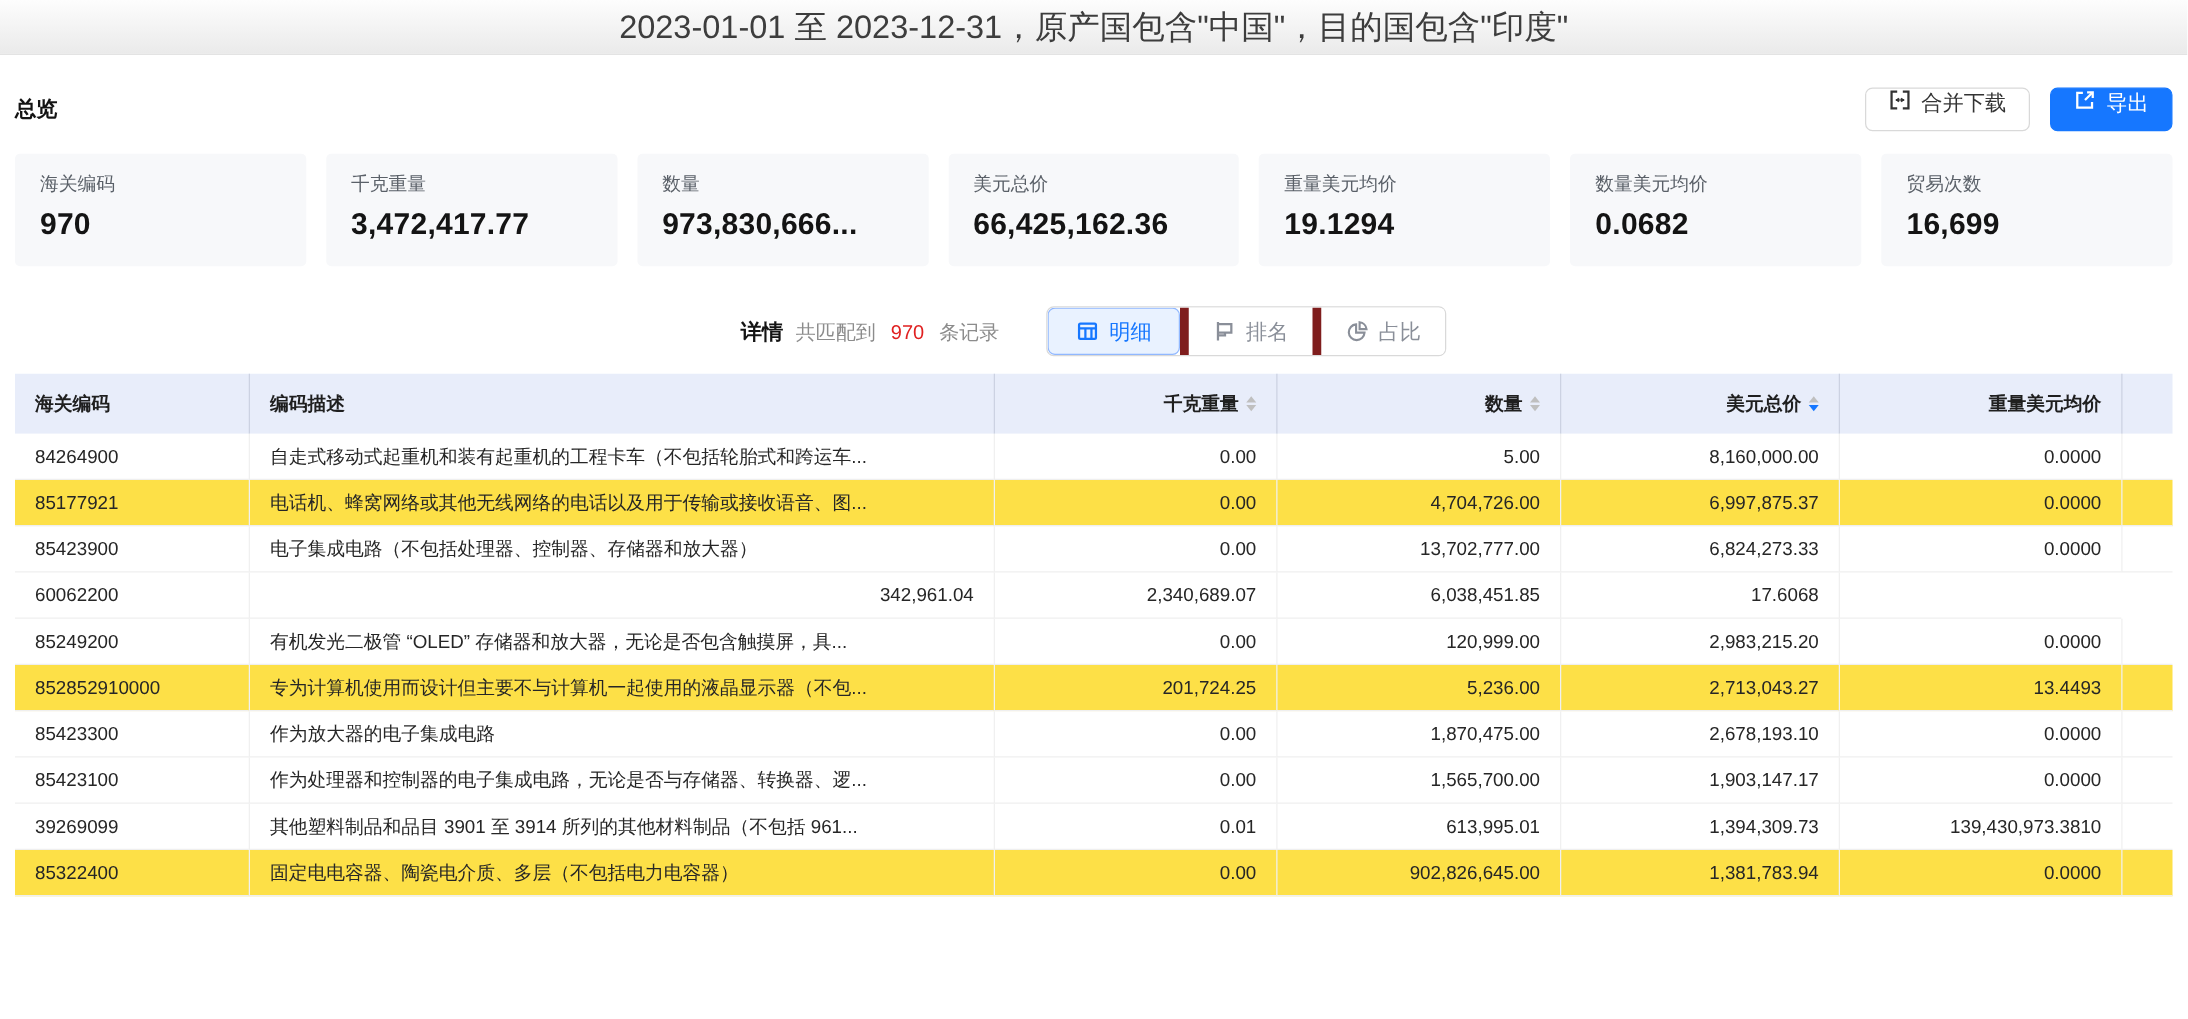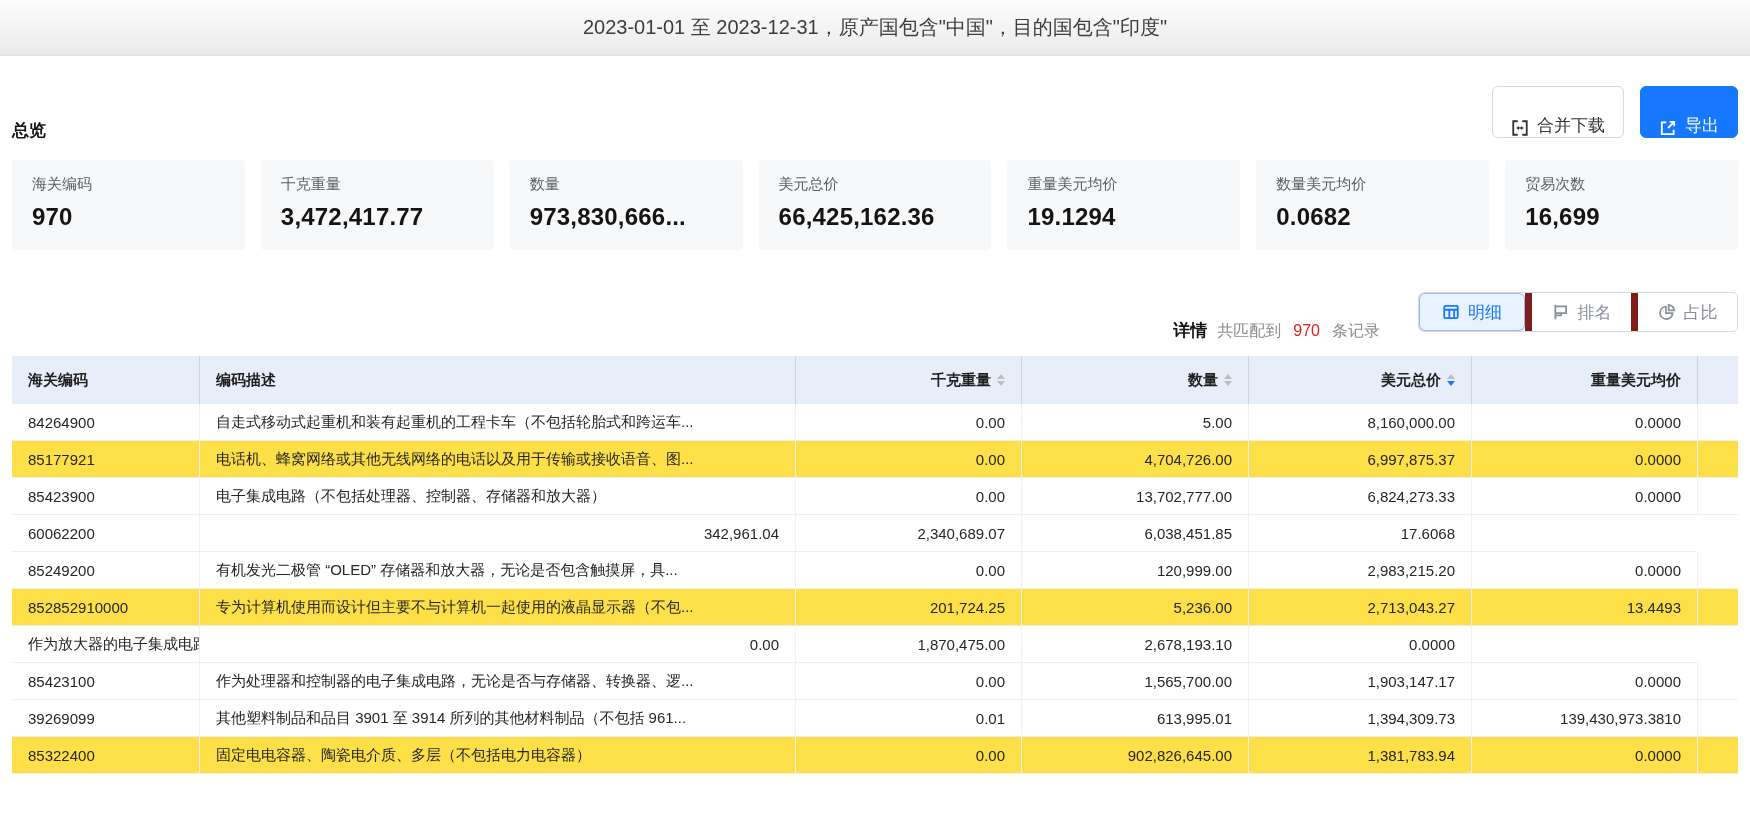--- a/index.html
+++ b/index.html
@@ -1,43 +1,43 @@
 <!DOCTYPE html>
 <html><head>
 <meta charset="utf-8">
 <style>
   * { margin:0; padding:0; box-sizing:border-box; }
   html,body { width:1750px; height:815px; overflow:hidden; background:#fff;
     font-family:"Liberation Sans","DejaVu Sans",sans-serif; }
 
   
-  .titlebar { height:56px; display:flex; align-items:center; justify-content:center;
+  .titlebar { height:44px; display:flex; align-items:center; justify-content:center;
     background:linear-gradient(#fdfdfd,#eaeaea); border-bottom:1px solid #e3e3e3;
-    font-size:20px; color:#3d3d3d; }
+    font-size:26px; color:#3d3d3d; }
 
   .content { padding:0 12px; }
 
   
   .overview-head { margin-top:26px; display:flex; align-items:center; justify-content:space-between; }
-  .section-title { font-size:17px; font-weight:bold; color:#141414;margin-top:37px; }
+  .section-title { font-size:17px; font-weight:bold; color:#141414; }
   .actions { display:flex; gap:16px; }
-  .btn { display:flex; align-items:flex-end; gap:8px; height:52px; padding:0 18px;
+  .btn { display:flex; align-items:flex-start; gap:8px; height:35px; padding:0 18px;
     border-radius:6px; font-size:17px; cursor:pointer; border:1px solid #d9d9d9; background:#fff; color:#333; }
   .btn.primary { background:#1677ff; border-color:#1677ff; color:#fff; }
   .btn svg { display:block; }
 
   
   .cards { margin-top:18px; display:flex; gap:16px; }
   .card { flex:1 1 0; height:90px; background:#f7f8fa; border-radius:4px; padding:15px 20px; }
   .card .label { font-size:15px; color:#5a6068; }
   .card .value { margin-top:9px; font-size:24px; font-weight:bold; color:#141414; letter-spacing:.2px;
     white-space:nowrap; overflow:hidden; }
 
   
-  .details-head { margin-top:32px; display:flex; align-items:center; justify-content:flex-end;gap:38px; }
+  .details-head { margin-top:32px; display:flex; align-items:center; justify-content:center;gap:38px; }
   .details-left { display:flex; align-items:baseline; gap:10px; }
   .match-text { font-size:16px; color:#8c8c8c; }
   .match-count { font-size:16px; color:#e02020; padding:0 2px; }
 
   .tab-group { display:flex; border:1px solid #d9d9d9; border-radius:6px; overflow:hidden; height:40px; }
   .tab { display:flex; align-items:center; justify-content:center; gap:8px; width:106px;
     font-size:17px; color:#8a8f99; background:#fff; cursor:pointer; border-left:7px solid #7f1d1d; }
   .tab:first-child { border-left:none; }
   .tab.active { background:#e9f2ff; color:#1677ff; box-shadow:inset 0 0 0 1px #91b8ff; border-radius:6px; }
   .tab svg { display:block; }
@@ -256,20 +256,21 @@
         <div class="trow">
           <div class="td">852852910000</div>
           <div class="td">专为计算机使用而设计但主要不与计算机一起使用的液晶显示器（不包...</div>
           <div class="td right">201,724.25</div>
           <div class="td right">5,236.00</div>
           <div class="td right">2,713,043.27</div>
           <div class="td right">13.4493</div>
           <div class="td"></div>
         </div>
         <div class="trow">
+          <div class="td">85423300</div>
           <div class="td">作为放大器的电子集成电路</div>
           <div class="td right">0.00</div>
           <div class="td right">1,870,475.00</div>
           <div class="td right">2,678,193.10</div>
           <div class="td right">0.0000</div>
           <div class="td"></div>
         </div>
         <div class="trow">
           <div class="td">85423100</div>
           <div class="td">作为处理器和控制器的电子集成电路，无论是否与存储器、转换器、逻...</div>

